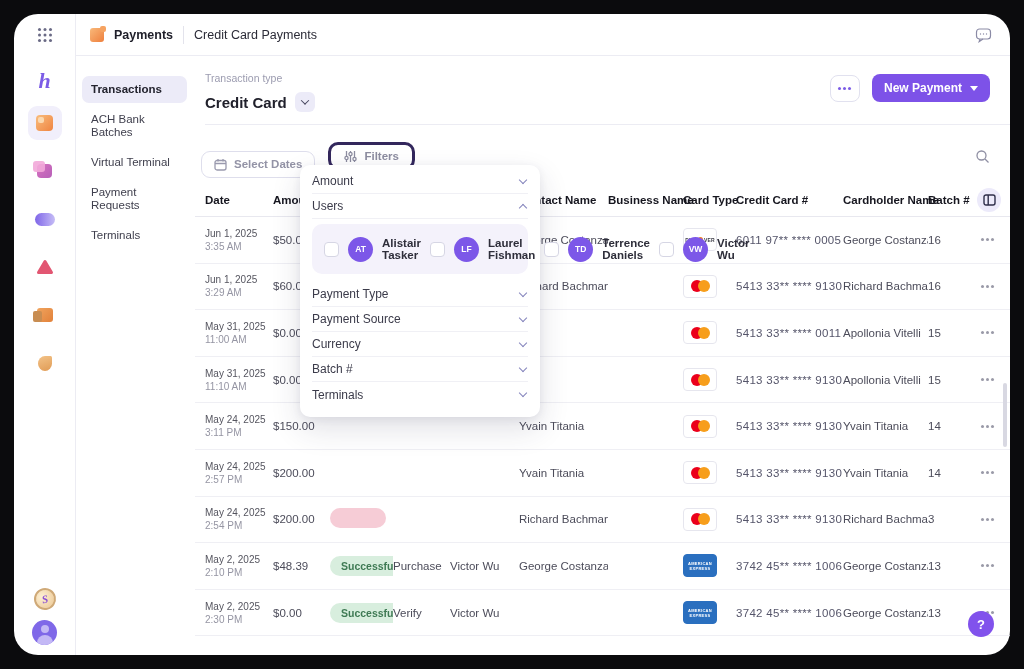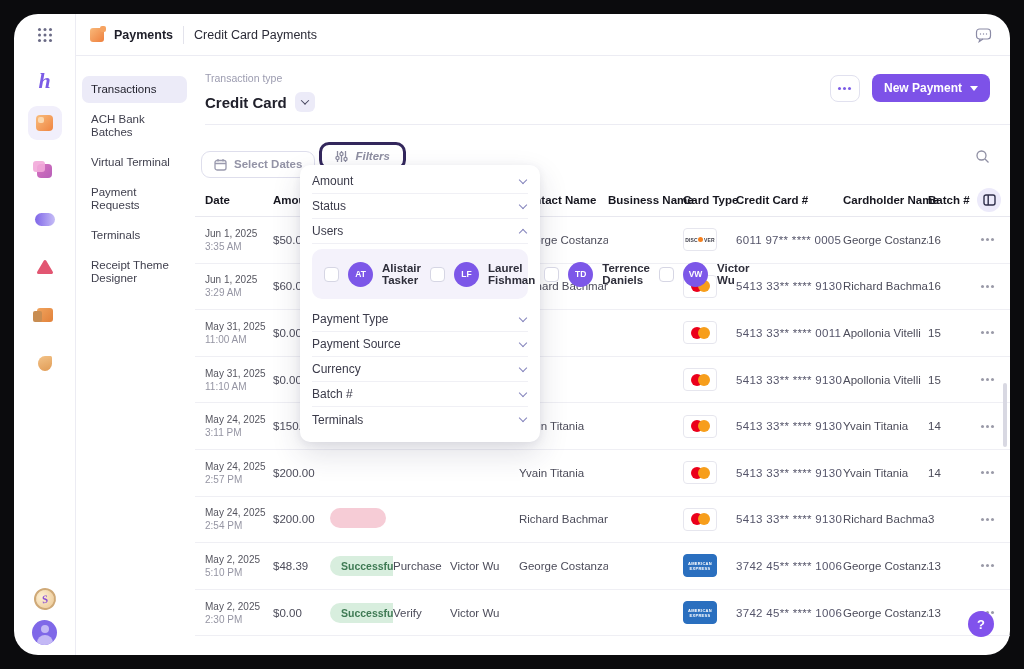--- a/index.html
+++ b/index.html
@@ -39,40 +39,40 @@
   .crumb-sep { width:1px; height:18px; background:#e3e3ec; }
   .crumb-page { font-size:12.5px; color:#2b2b37; }
   .topbar .spacer { flex:1; }
   .ic-chat { color:#8b8ba6; display:flex; }
 
   .content-row { flex:1; display:flex; min-height:0; }
 
   
   .subnav { width:119px; flex:none; padding:20px 8px 0 6px; display:flex; flex-direction:column; gap:3px; }
   .nav-item { font-size:11.5px; color:#40404e; padding:7px 9px; border-radius:7px; line-height:13px; cursor:default; }
-  .nav-item.active { background:#ecebf8; color:#23232e; font-weight:normal; }
+  .nav-item.active { background:#ecebf8; color:#23232e; font-weight:bold; }
 
   
   .main { flex:1; position:relative; min-width:0; padding:16px 0 0 0; }
   .main-head { display:flex; justify-content:space-between; align-items:flex-start; padding:0 20px 0 10px; }
   .tt-label { font-size:10.5px; color:#9c9cb0; margin-bottom:8px; }
   .tt-row { display:flex; align-items:center; gap:8px; }
   .tt-value { font-size:15px; font-weight:bold; color:#20202b; }
   .sq-chev { width:20px; height:20px; border-radius:6px; background:#ecebf8; display:flex; align-items:center; justify-content:center; }
   .chev { width:6px; height:6px; border-right:1.6px solid #45455c; border-bottom:1.6px solid #45455c; transform:rotate(45deg) translate(-1px,-1px); }
   .head-actions { display:flex; align-items:center; gap:12px; margin-top:2px; }
   .more-btn { width:30px; height:27px; border:1px solid #e1e1ef; border-radius:8px; background:#fff; display:flex; align-items:center; justify-content:center; color:#7c5ce6; }
   .dots3 { width:3px; height:3px; border-radius:50%; background:currentColor; box-shadow:-5px 0 currentColor, 5px 0 currentColor; }
   .new-payment { height:28px; background:#7d52e8; border:none; border-radius:8px; color:#fff; font-size:12px; font-weight:bold; padding:0 12px; display:flex; align-items:center; gap:8px; font-family:inherit; }
   .caret-down { width:0; height:0; border-left:4px solid transparent; border-right:4px solid transparent; border-top:5px solid #fff; }
   .main-divider { height:1px; background:#ececf3; margin:12px 0 0 10px; }
 
   .toolbar { display:flex; align-items:center; padding:14px 20px 0 6px; height:48px; }
   .btn-dates { display:flex; align-items:center; gap:7px; height:27px; padding:0 12px; border:1px solid #dedeec; border-radius:9px; background:#fff; color:#9393a6; font-size:11.5px; font-weight:bold; font-family:inherit;margin-top:16px; }
-  .btn-filters { display:flex; align-items:center; gap:7px; height:28px; padding:0 13px; border:3px solid #33275c; border-radius:10px; background:#fff; color:#8d8da0; font-size:11.5px; font-weight:bold; margin-left:4px; font-family:inherit;font-style:italic; }
+  .btn-filters { display:flex; align-items:center; gap:7px; height:28px; padding:0 13px; border:3px solid #33275c; border-radius:10px; background:#fff; color:#8d8da0; font-size:11.5px; font-weight:bold; margin-left:13px; font-family:inherit; }
   .toolbar .spacer { flex:1; }
   .ic-stroke { display:flex; }
 
   
   .table { margin-top:10px; position:relative; }
   .tgrid { display:grid; grid-template-columns:68px 57px 63px 57px 69px 89px 75px 53px 107px 85px 42px 35px; padding-left:10px; align-items:center; }
   .thead { height:33px; }
   .thead .th { font-size:11.5px; font-weight:bold; color:#16161f; white-space:nowrap; overflow:visible; }
   .cols-btn { width:24px; height:24px; border-radius:50%; background:#eceafa; display:flex; align-items:center; justify-content:center; justify-self:end; margin-right:4px; }
   .rows { border-top:1px solid #e8e8ef; }
@@ -169,21 +169,20 @@
     </div>
 
     <div class="content-row">
 
       <nav class="subnav" id="subnav">
           <div class="nav-item active">Transactions</div>
           <div class="nav-item">ACH Bank Batches</div>
           <div class="nav-item">Virtual Terminal</div>
           <div class="nav-item">Payment Requests</div>
           <div class="nav-item">Terminals</div>
-          <div class="nav-item">Receipt Theme Designer</div>
         </nav>
 
       <main class="main">
         <div class="main-head">
           <div>
             <div class="tt-label">Transaction type</div>
             <div class="tt-row">
               <span class="tt-value">Credit Card</span>
               <span class="sq-chev">
                   <span class="chev"></span>
@@ -416,21 +415,21 @@
                 <div class="td cc-num">5413 33** **** 9130</div>
                 <div class="td">Richard Bachman</div>
                 <div class="td">3</div>
                 <div class="td row-actions">
                   <span class="dots3"></span>
                 </div>
               </div>
               <div class="tgrid trow">
                 <div class="td td-date">
                   <div class="d1">May 2, 2025</div>
-                  <div class="d2">5:10 PM</div>
+                  <div class="d2">2:10 PM</div>
                 </div>
                 <div class="td">$48.39</div>
                 <div class="td"><span class="pill success">Successful</span></div>
                 <div class="td">Purchase</div>
                 <div class="td">Victor Wu</div>
                 <div class="td">George Costanza</div>
                 <div class="td"></div>
                 <div class="td">
                   <span class="card-box amex">
                     <span class="amex-txt">AMERICAN<br>EXPRESS</span>
@@ -474,24 +473,20 @@
       </main>
     </div>
   </div>
 
   <div class="filter-panel" id="fpanel">
       <div class="fsec">
         <span class="flabel">Amount</span>
         <span class="fchev"></span>
       </div>
       <div class="fsec">
-        <span class="flabel">Status</span>
-        <span class="fchev"></span>
-      </div>
-      <div class="fsec">
         <span class="flabel">Users</span>
         <span class="fchev up"></span>
       </div>
       <div class="users-box">
         <div class="user-row">
           <span class="cb"></span>
           <span class="uavatar">AT</span>
           <span class="uname">Alistair Tasker</span>
         </div>
         <div class="user-row">

